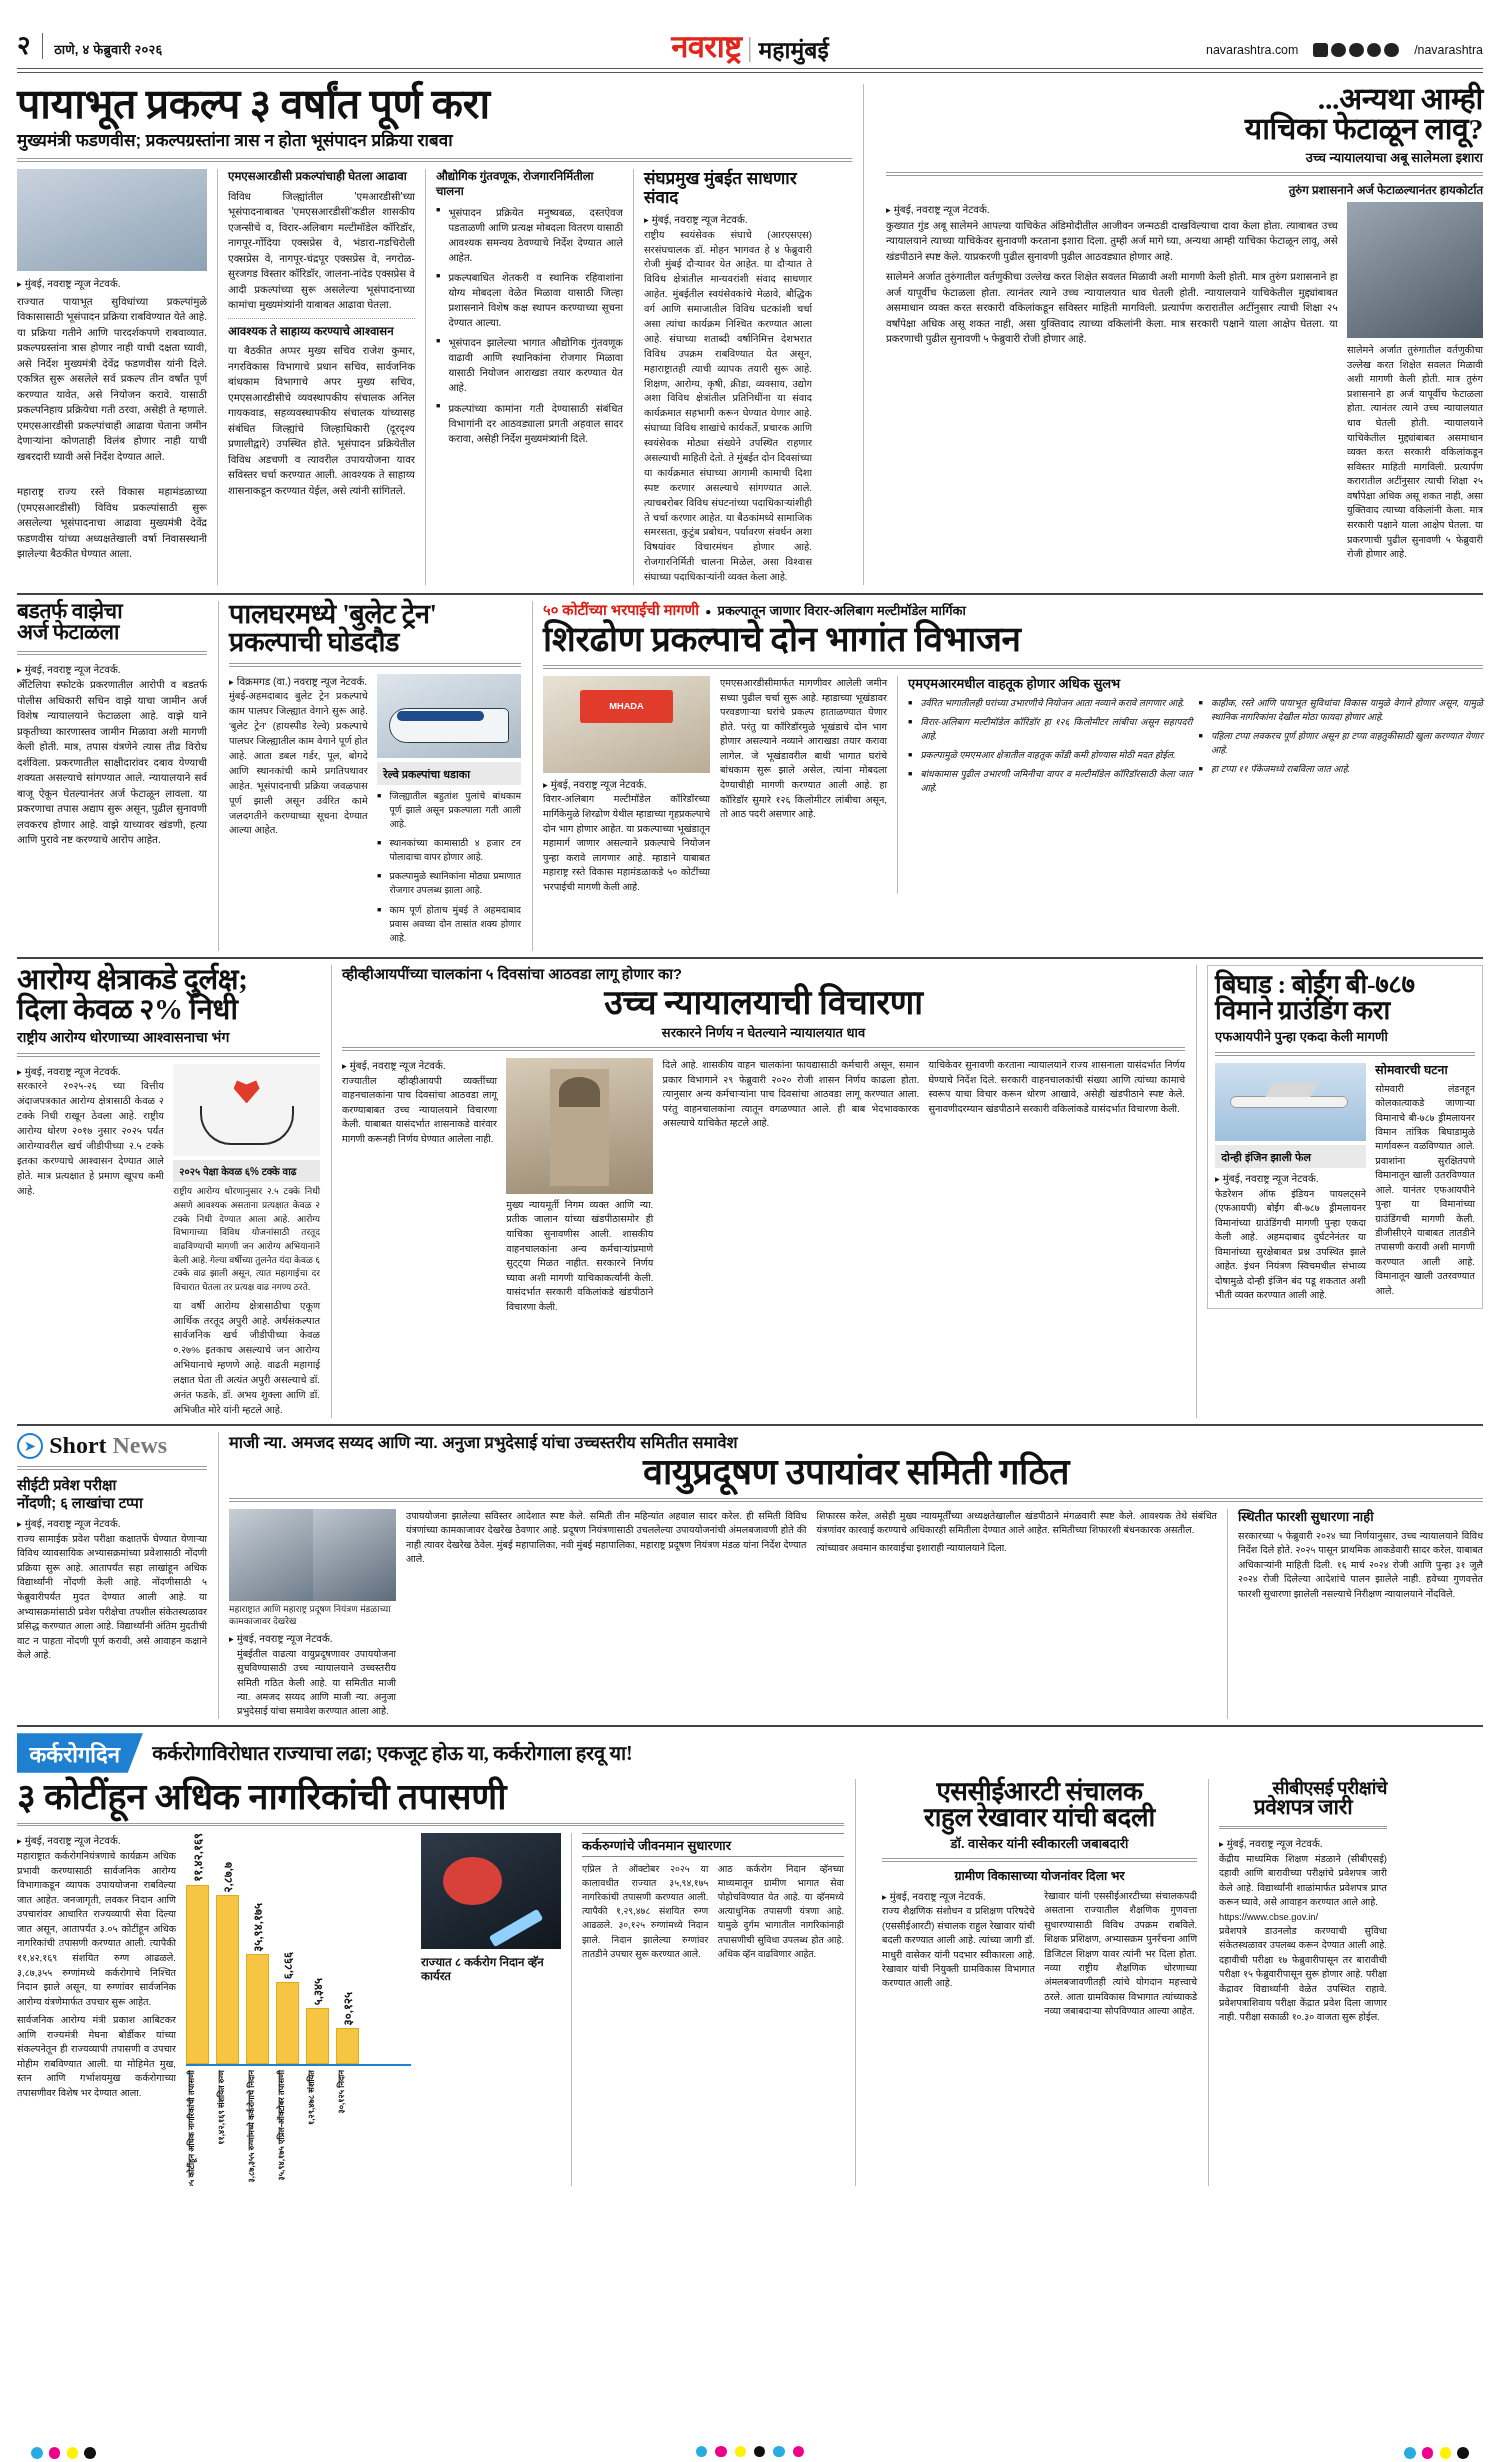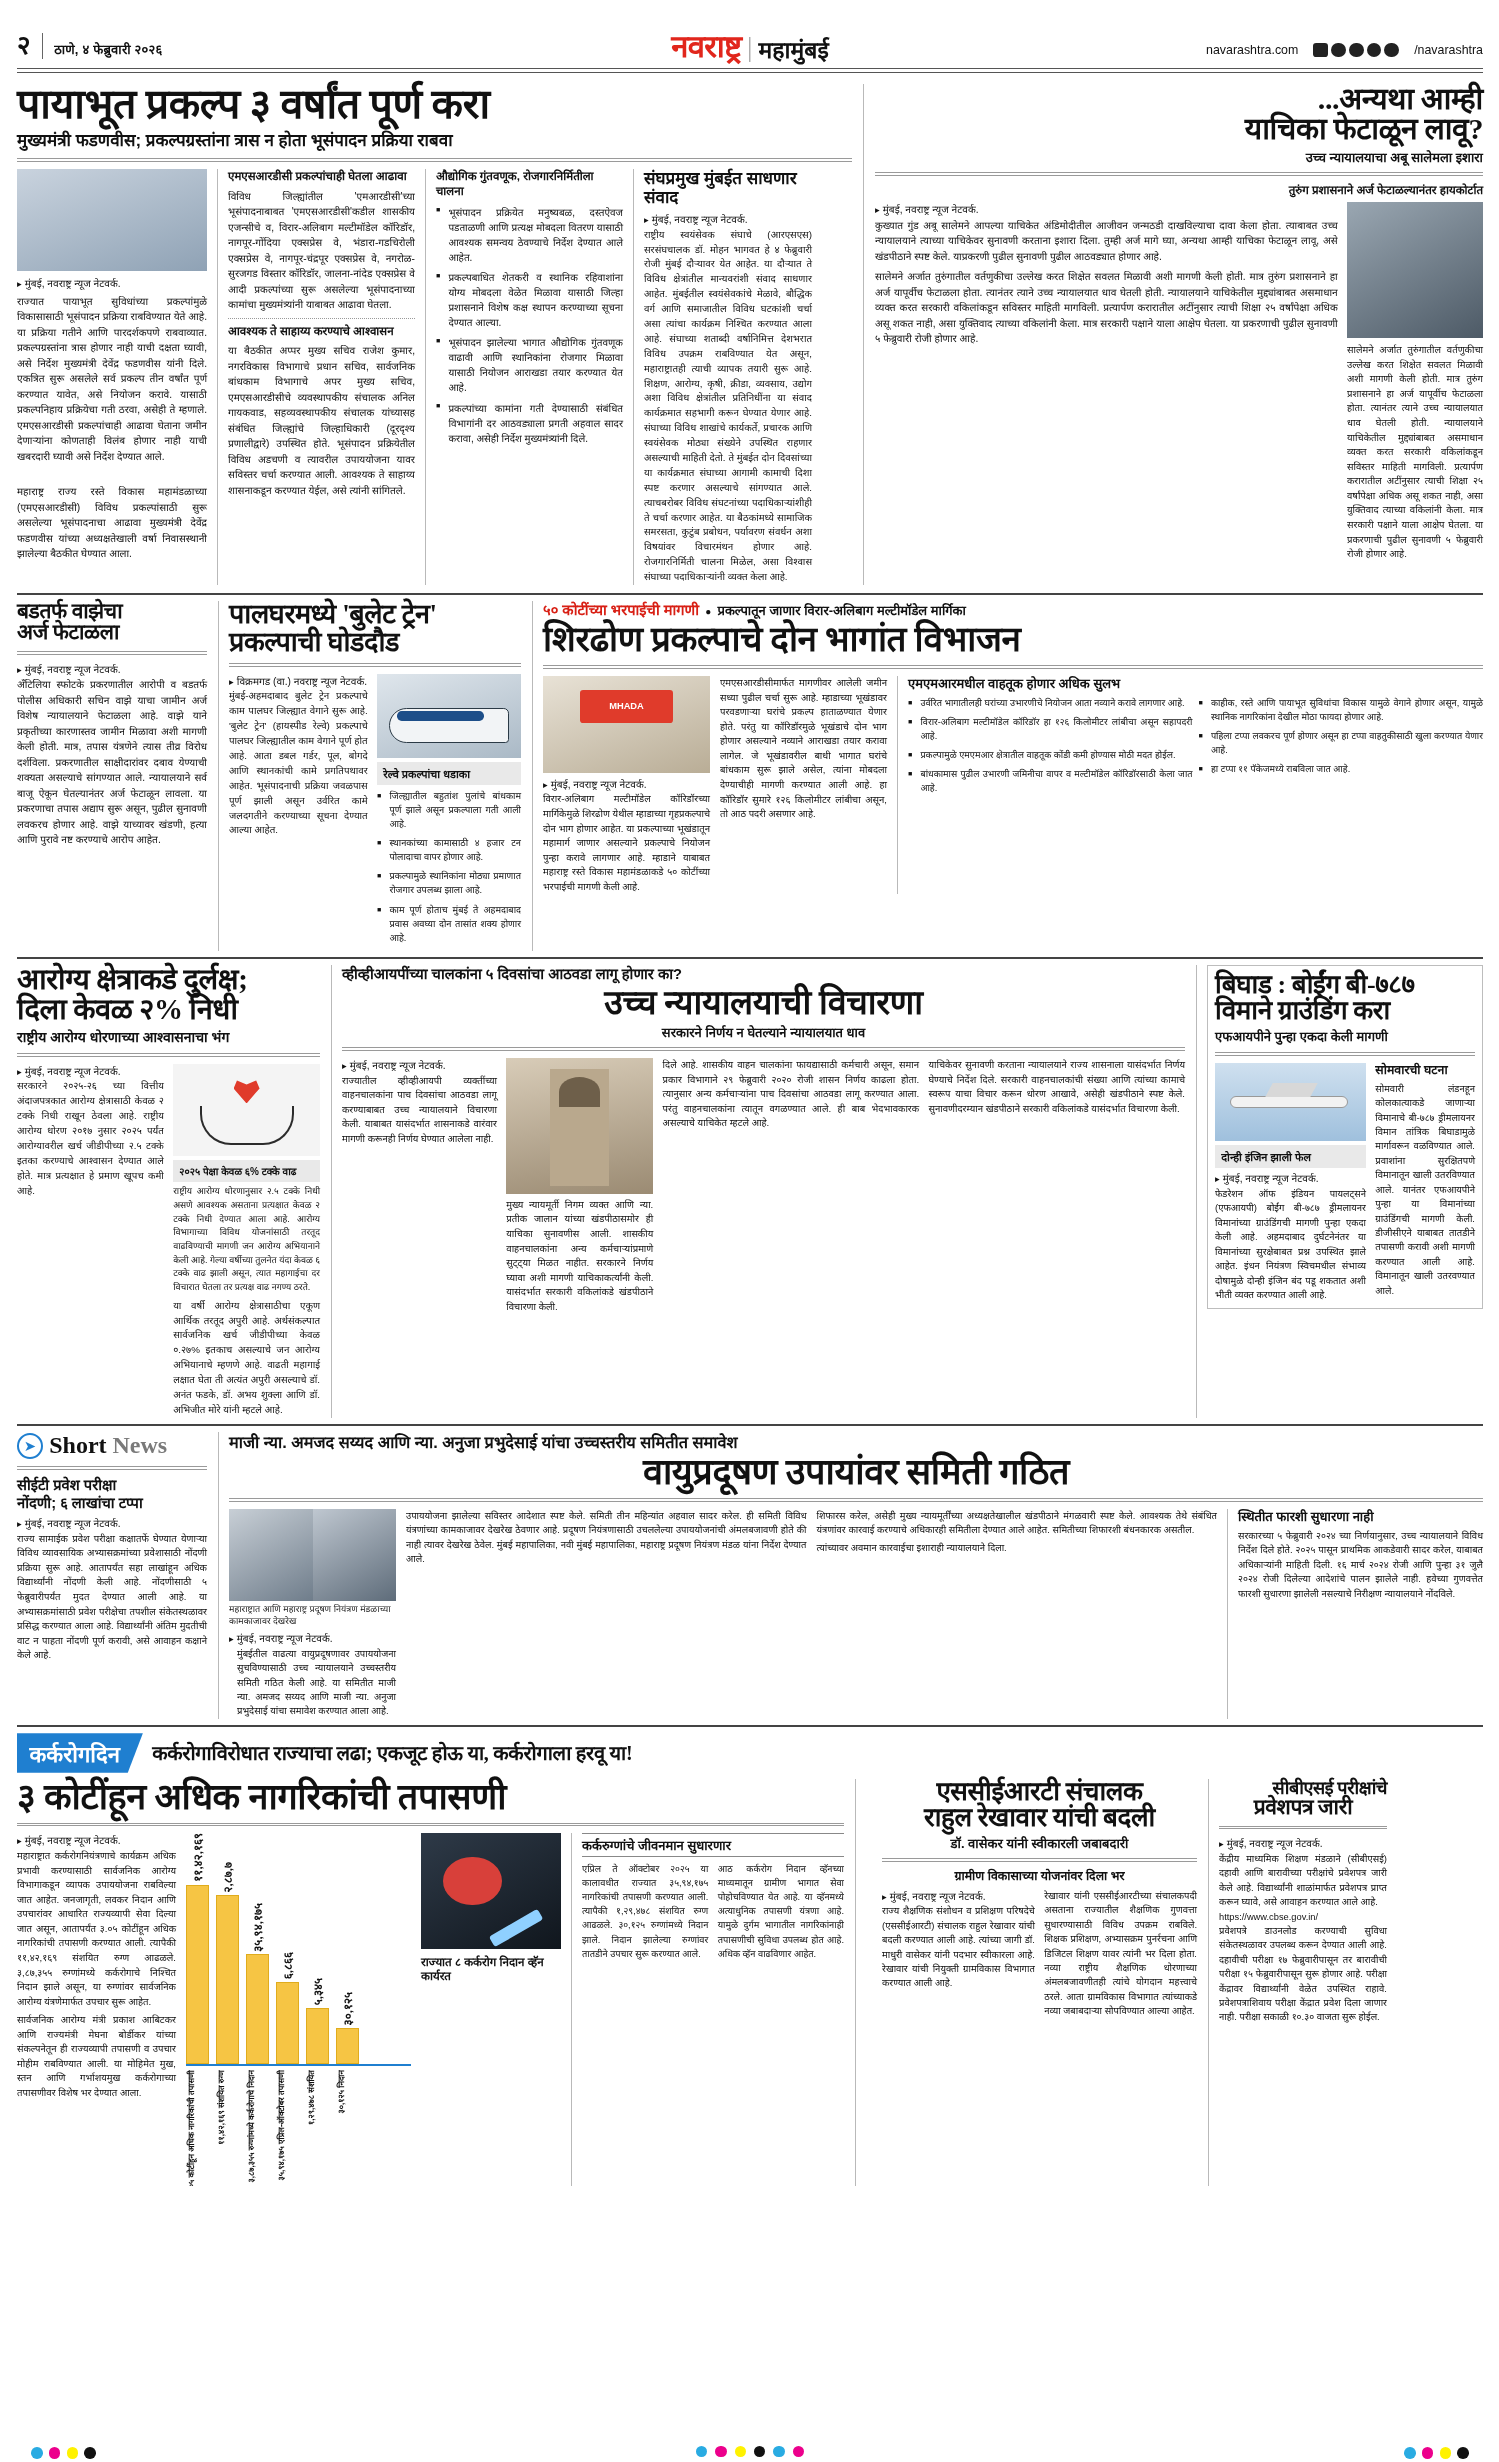--- a/index.html
+++ b/index.html
@@ -137,21 +137,21 @@
         </div>
 
         <div class="col vline" style="flex:0 0 179px;padding-left:10px;">
           <div class="kicker" style="font-size:17px;line-height:1.12;margin-bottom:4.7px;">संघप्रमुख मुंबईत साधणार संवाद</div>
           <div class="dateline">मुंबई, नवराष्ट्र न्यूज नेटवर्क.</div>
           <div class="body" style="font-size:9.8px;">राष्ट्रीय स्वयंसेवक संघाचे (आरएसएस) सरसंघचालक डॉ. मोहन भागवत हे ४ फेब्रुवारी रोजी मुंबई दौऱ्यावर येत आहेत. या दौऱ्यात ते विविध क्षेत्रांतील मान्यवरांशी संवाद साधणार आहेत. मुंबईतील स्वयंसेवकांचे मेळावे, बौद्धिक वर्ग आणि समाजातील विविध घटकांशी चर्चा असा त्यांचा कार्यक्रम निश्चित करण्यात आला आहे. संघाच्या शताब्दी वर्षानिमित्त देशभरात विविध उपक्रम राबविण्यात येत असून, महाराष्ट्रातही त्याची व्यापक तयारी सुरू आहे. शिक्षण, आरोग्य, कृषी, क्रीडा, व्यवसाय, उद्योग अशा विविध क्षेत्रांतील प्रतिनिधींना या संवाद कार्यक्रमात सहभागी करून घेण्यात येणार आहे. संघाच्या विविध शाखांचे कार्यकर्ते, प्रचारक आणि स्वयंसेवक मोठ्या संख्येने उपस्थित राहणार असल्याची माहिती देतो. ते मुंबईत दोन दिवसांच्या या कार्यक्रमात संघाच्या आगामी कामाची दिशा स्पष्ट करणार असल्याचे सांगण्यात आले. त्याचबरोबर विविध संघटनांच्या पदाधिकाऱ्यांशीही ते चर्चा करणार आहेत. या बैठकांमध्ये सामाजिक समरसता, कुटुंब प्रबोधन, पर्यावरण संवर्धन अशा विषयांवर विचारमंथन होणार आहे. रोजगारनिर्मिती चालना मिळेल, असा विश्वास संघाच्या पदाधिकाऱ्यांनी व्यक्त केला आहे.</div>
         </div>
       </div>
     </div>
 
-    <div class="col vline" style="flex:1;padding-left:11px;">
+    <div class="col vline" style="flex:1;padding-left:22px;">
       <div class="hl" style="font-size:30px;text-align:right;">...अन्यथा आम्ही</div>
       <div class="hl" style="font-size:30px;text-align:right;">याचिका फेटाळून लावू?</div>
       <div class="subhead" style="font-size:13px;text-align:right;margin-top:4.7px;">उच्च न्यायालयाचा अबू सालेमला इशारा</div>
       <div class="sep"></div>
       <div class="kicker" style="text-align:right;margin-bottom:4.7px;">तुरुंग प्रशासनाने अर्ज फेटाळल्यानंतर हायकोर्टात</div>
       <div class="cols" style="gap:9.3px;">
         <div class="col">
           <div class="dateline">मुंबई, नवराष्ट्र न्यूज नेटवर्क.</div>
           <div class="body">कुख्यात गुंड अबू सालेमने आपल्या याचिकेत अंडिमोदीतील आजीवन जन्मठडी दाखविल्याचा दावा केला होता. त्याबाबत उच्च न्यायालयाने त्याच्या याचिकेवर सुनावणी करताना इशारा दिला. तुम्ही अर्ज मागे घ्या, अन्यथा आम्ही याचिका फेटाळून लावू, असे खंडपीठाने स्पष्ट केले. याप्रकरणी पुढील सुनावणी पुढील आठवड्यात होणार आहे.</div>
           <div class="body" style="margin-top:4.7px;">सालेमने अर्जात तुरुंगातील वर्तणुकीचा उल्लेख करत शिक्षेत सवलत मिळावी अशी मागणी केली होती. मात्र तुरुंग प्रशासनाने हा अर्ज यापूर्वीच फेटाळला होता. त्यानंतर त्याने उच्च न्यायालयात धाव घेतली होती. न्यायालयाने याचिकेतील मुद्द्यांबाबत असमाधान व्यक्त करत सरकारी वकिलांकडून सविस्तर माहिती मागविली. प्रत्यार्पण करारातील अटींनुसार त्याची शिक्षा २५ वर्षांपेक्षा अधिक असू शकत नाही, असा युक्तिवाद त्याच्या वकिलांनी केला. मात्र सरकारी पक्षाने याला आक्षेप घेतला. या प्रकरणाची पुढील सुनावणी ५ फेब्रुवारी रोजी होणार आहे.</div>
@@ -213,21 +213,21 @@
             <div style="position:absolute;left:22%;top:14%;width:56%;height:34%;background:#e03b2b;border-radius:3.1px;color:#fff;font-weight:700;font-size:9.3px;display:flex;align-items:center;justify-content:center;">MHADA</div>
           </div>
           <div class="dateline" style="margin-top:3.9px;">मुंबई, नवराष्ट्र न्यूज नेटवर्क.</div>
           <div class="body" style="font-size:9.6px;">विरार-अलिबाग मल्टीमॉडेल कॉरिडॉरच्या मार्गिकेमुळे शिरढोण येथील म्हाडाच्या गृहप्रकल्पाचे दोन भाग होणार आहेत. या प्रकल्पाच्या भूखंडातून महामार्ग जाणार असल्याने प्रकल्पाचे नियोजन पुन्हा करावे लागणार आहे. म्हाडाने याबाबत महाराष्ट्र रस्ते विकास महामंडळाकडे ५० कोटींच्या भरपाईची मागणी केली आहे.</div>
         </div>
         <div class="col" style="flex:0 0 167px;">
           <div class="body" style="font-size:9.6px;">एमएसआरडीसीमार्फत मागणीवर आलेली जमीन सध्या पुढील चर्चा सुरू आहे. म्हाडाच्या भूखंडावर परवडणाऱ्या घरांचे प्रकल्प हाताळण्यात येणार होते. परंतु या कॉरिडॉरमुळे भूखंडाचे दोन भाग होणार असल्याने नव्याने आराखडा तयार करावा लागेल. जे भूखंडावरील बाधी भागात घरांचे बांधकाम सुरू झाले असेल, त्यांना मोबदला देण्याचीही मागणी करण्यात आली आहे. हा कॉरिडॉर सुमारे १२६ किलोमीटर लांबीचा असून, तो आठ पदरी असणार आहे.</div>
         </div>
         <div class="col vline" style="flex:1;padding-left:10px;">
           <div class="subhead" style="font-size:13px;margin-bottom:5.4px;">एमएमआरमधील वाहतूक होणार अधिक सुलभ</div>
-          <div class="cols" style="gap:6px;">
+          <div class="cols" style="gap:6px;font-style:italic;">
             <div class="col">
               <div class="bul" style="font-size:9.2px;">उर्वरित भागातीलही घरांच्या उभारणीचे नियोजन आता नव्याने करावे लागणार आहे.</div>
               <div class="bul" style="font-size:9.2px;">विरार-अलिबाग मल्टीमॉडेल कॉरिडॉर हा १२६ किलोमीटर लांबीचा असून सहापदरी आहे.</div>
               <div class="bul" style="font-size:9.2px;">प्रकल्पामुळे एमएमआर क्षेत्रातील वाहतूक कोंडी कमी होण्यास मोठी मदत होईल.</div>
               <div class="bul" style="font-size:9.2px;">बांधकामास पुढील उभारणी जमिनीचा वापर व मल्टीमॉडेल कॉरिडॉरसाठी केला जात आहे.</div>
             </div>
             <div class="col">
               <div class="bul" style="font-size:9.2px;">काहीक, रस्ते आणि पायाभूत सुविधांचा विकास यामुळे वेगाने होणार असून, यामुळे स्थानिक नागरिकांना देखील मोठा फायदा होणार आहे.</div>
               <div class="bul" style="font-size:9.2px;">पहिला टप्पा लवकरच पूर्ण होणार असून हा टप्पा वाहतुकीसाठी खुला करण्यात येणार आहे.</div>
               <div class="bul" style="font-size:9.2px;">हा टप्पा ११ पॅकेजमध्ये राबविला जात आहे.</div>

